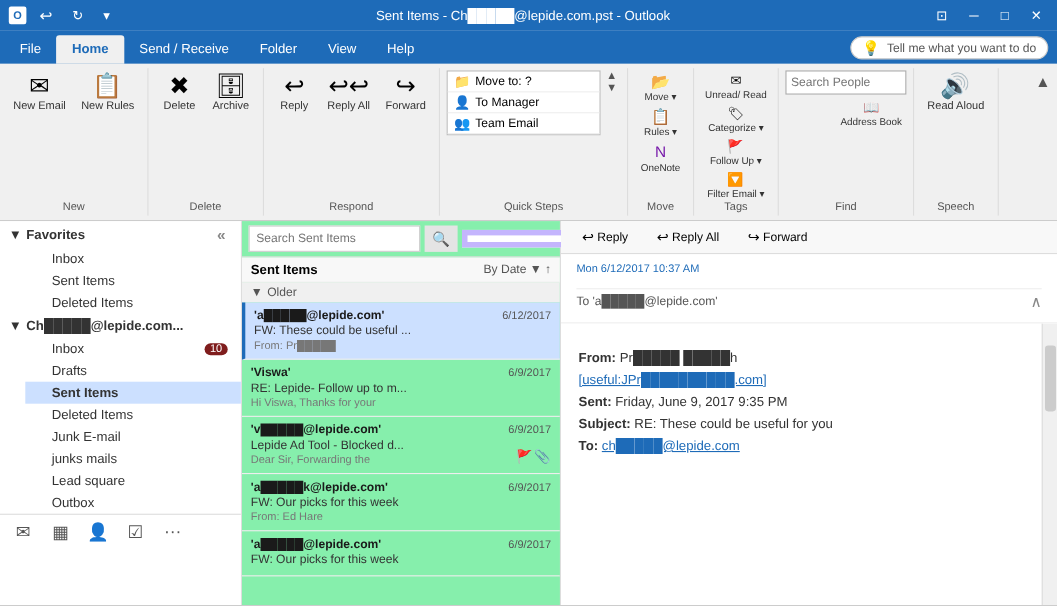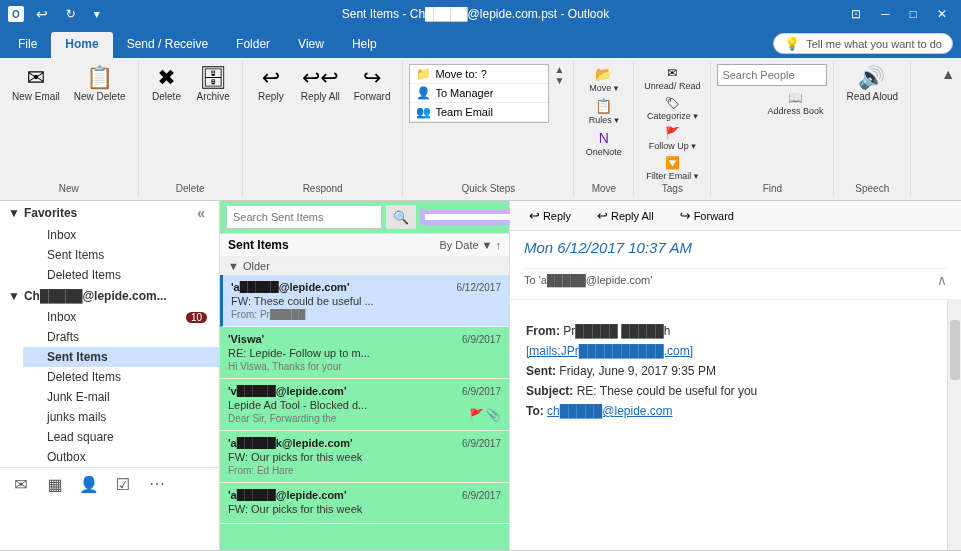--- a/index.html
+++ b/index.html
@@ -301,21 +301,21 @@
       cursor: pointer;
       font-size: 11px;
       border-radius: 2px;
     }
     .reading-toolbar-icon { font-size: 13px; }
 
     .email-header {
       padding: 8px 14px;
       border-bottom: 1px solid #eee;
     }
-    .email-date { font-size: 15px; color: #1e6bb8; margin-bottom: 12px; font-style: italic; }
+    .email-date { font-size: 10px; color: #1e6bb8; margin-bottom: 12px; }
     .email-sender-row { display: flex; align-items: center; gap: 10px; margin-bottom: 4px; }
     .sender-avatar {
       width: 36px; height: 36px;
       background: #7a9cc6;
       border-radius: 50%;
       display: flex; align-items: center; justify-content: center;
       color: white; font-weight: bold; font-size: 14px;
       flex-shrink: 0;
     }
     .email-sender-info { flex: 1; }
@@ -431,21 +431,21 @@
 <div class="ribbon">
 
   <div class="ribbon-group">
     <div class="ribbon-group-buttons">
       <div class="ribbon-btn">
         <span class="icon">✉</span>
         <span class="label">New Email</span>
       </div>
       <div class="ribbon-btn">
         <span class="icon">📋</span>
-        <span class="label">New Delete</span>
+        <span class="label">New Rules</span>
       </div>
     </div>
     <div class="ribbon-group-label">New</div>
   </div>
 
   <div class="ribbon-group">
     <div class="ribbon-group-buttons">
       <div class="ribbon-btn">
         <span class="icon">✖</span>
         <span class="label">Delete</span>
@@ -723,21 +723,21 @@
     </div>
 
     <div class="email-body">
       <div class="email-body-content">
         <div class="email-meta">
           <div class="email-meta-line">
             <span class="email-meta-label">From:</span>
             <span>Pr█████ █████h</span>
           </div>
           <div class="email-meta-line">
-            <span class="email-link">[mails:JPr██████████.com]</span>
+            <span class="email-link">[useful:JPr██████████.com]</span>
           </div>
           <div class="email-meta-line">
             <span class="email-meta-label">Sent:</span>
             <span>Friday, June 9, 2017 9:35 PM</span>
           </div>
           <div class="email-meta-line">
             <span class="email-meta-label">Subject:</span>
             <span>RE: These could be useful for you</span>
           </div>
           <div class="email-meta-line">

